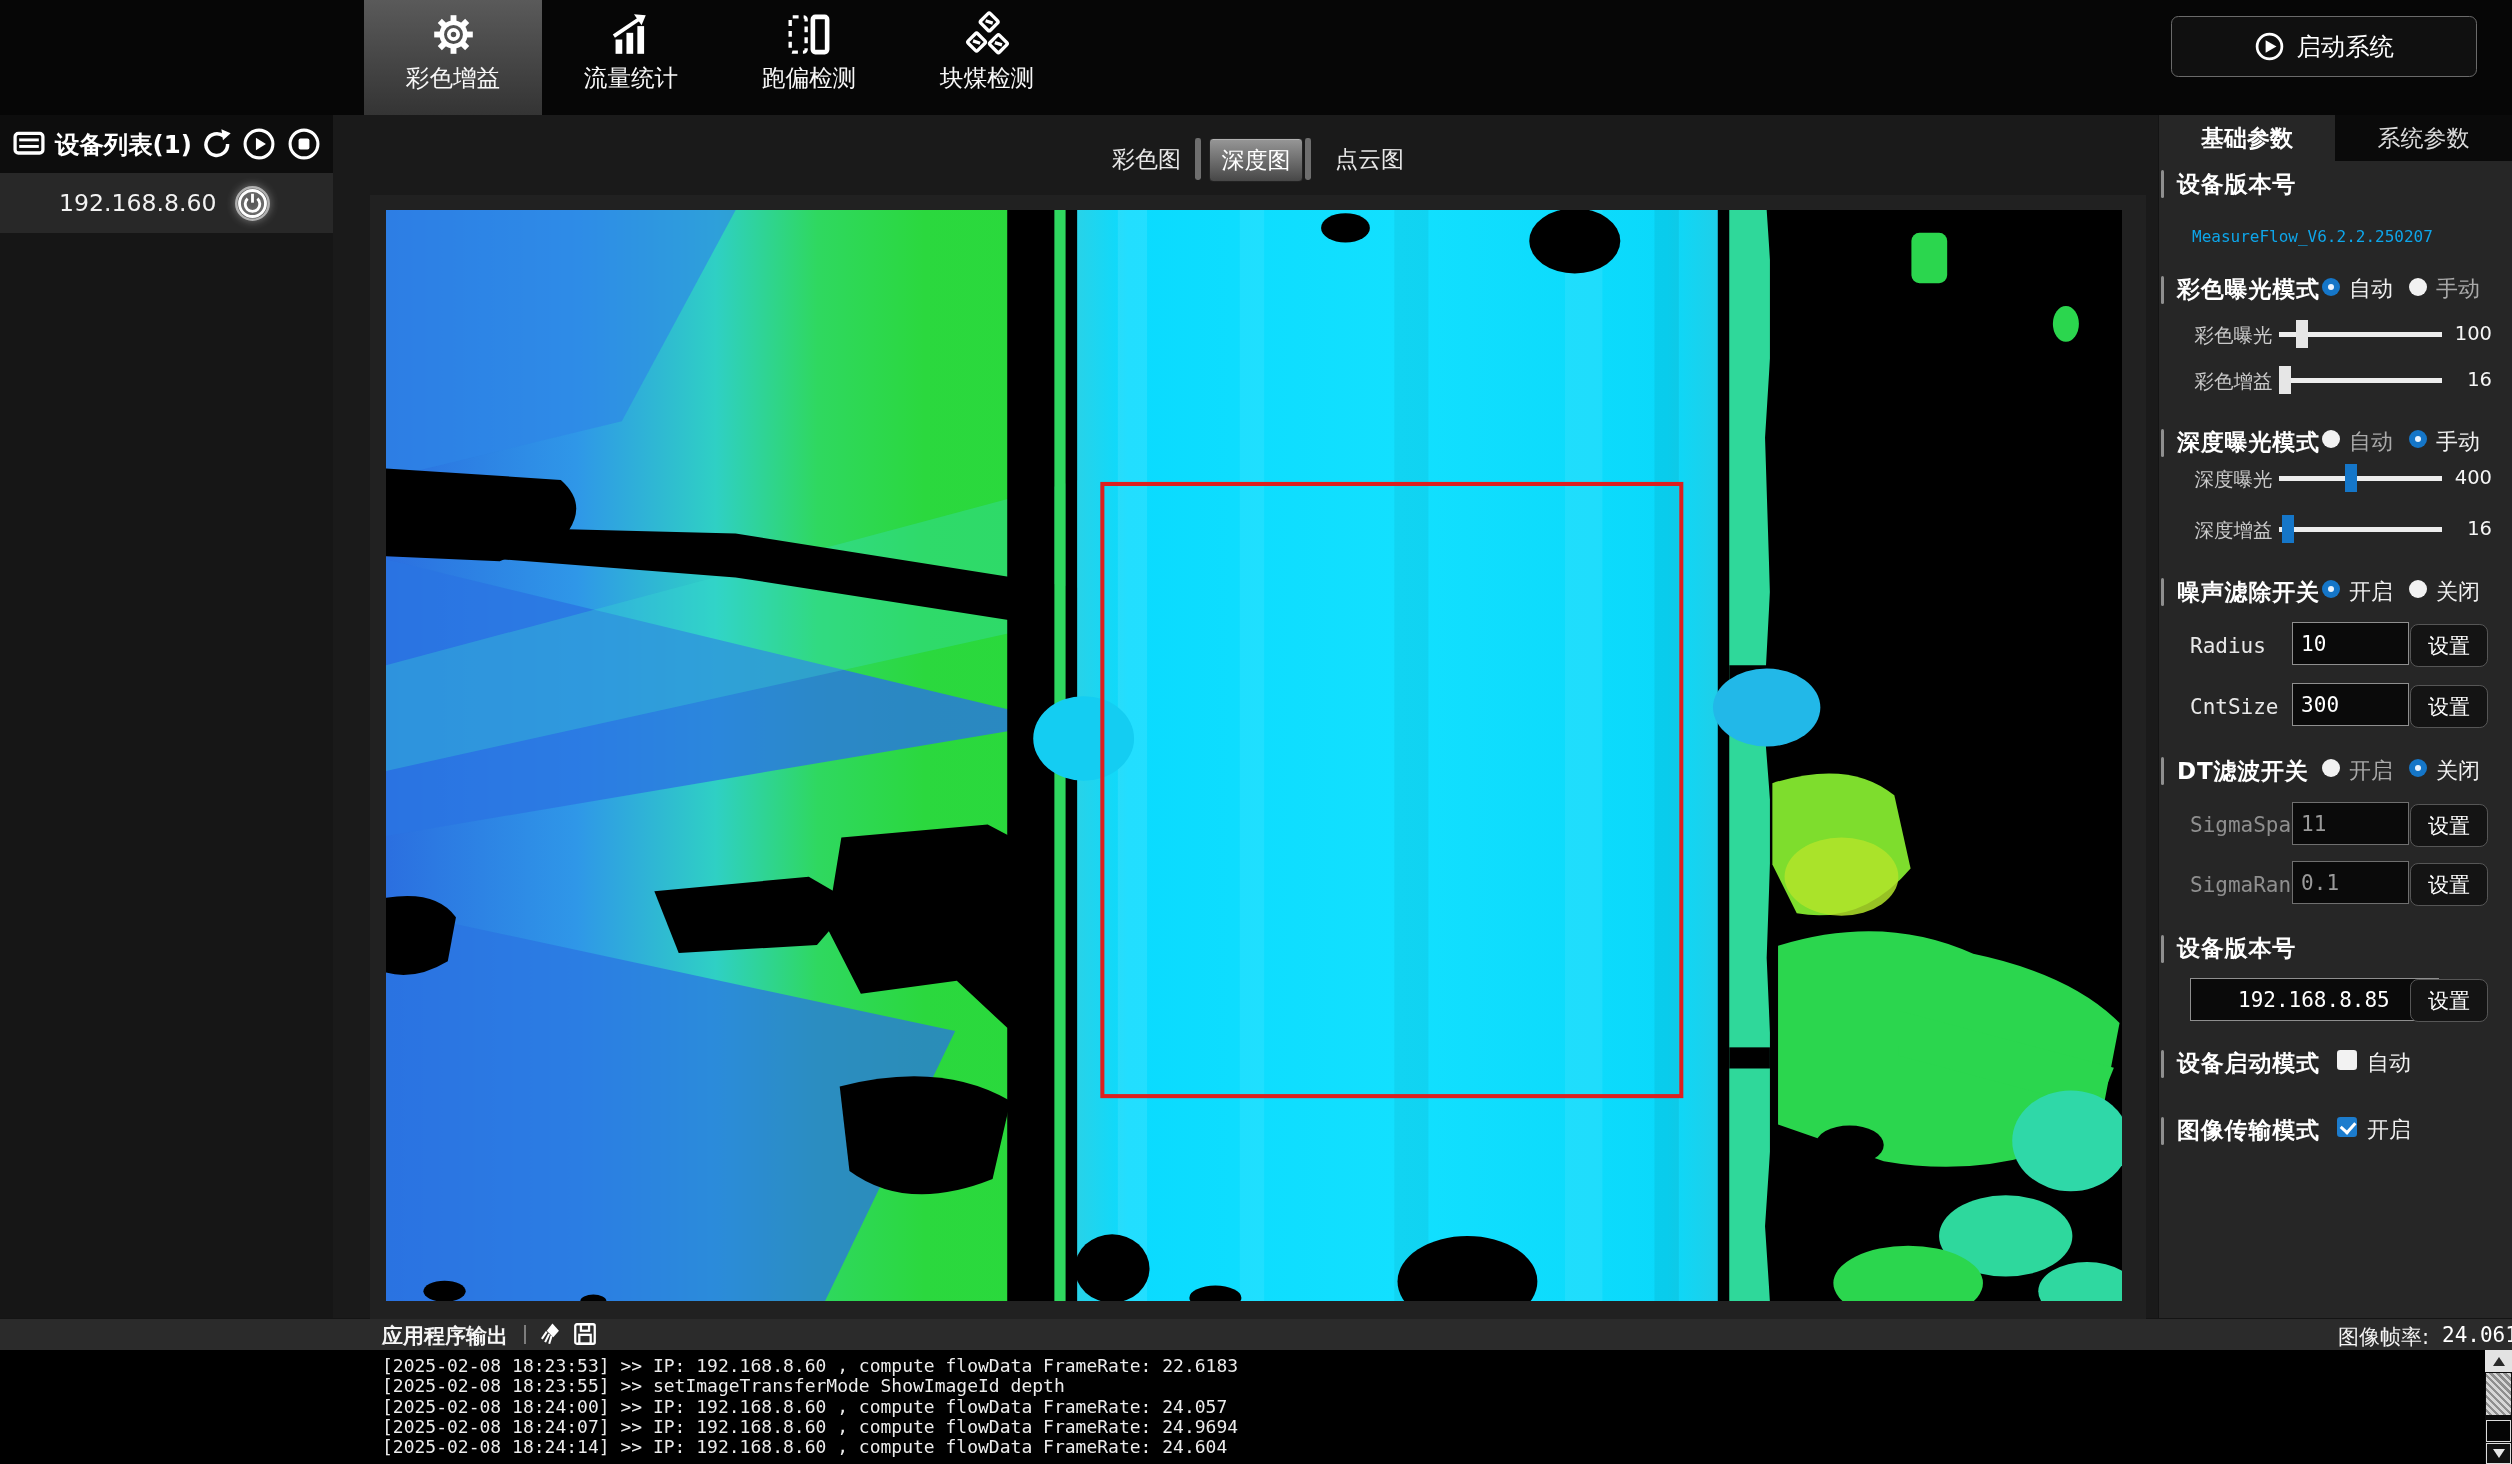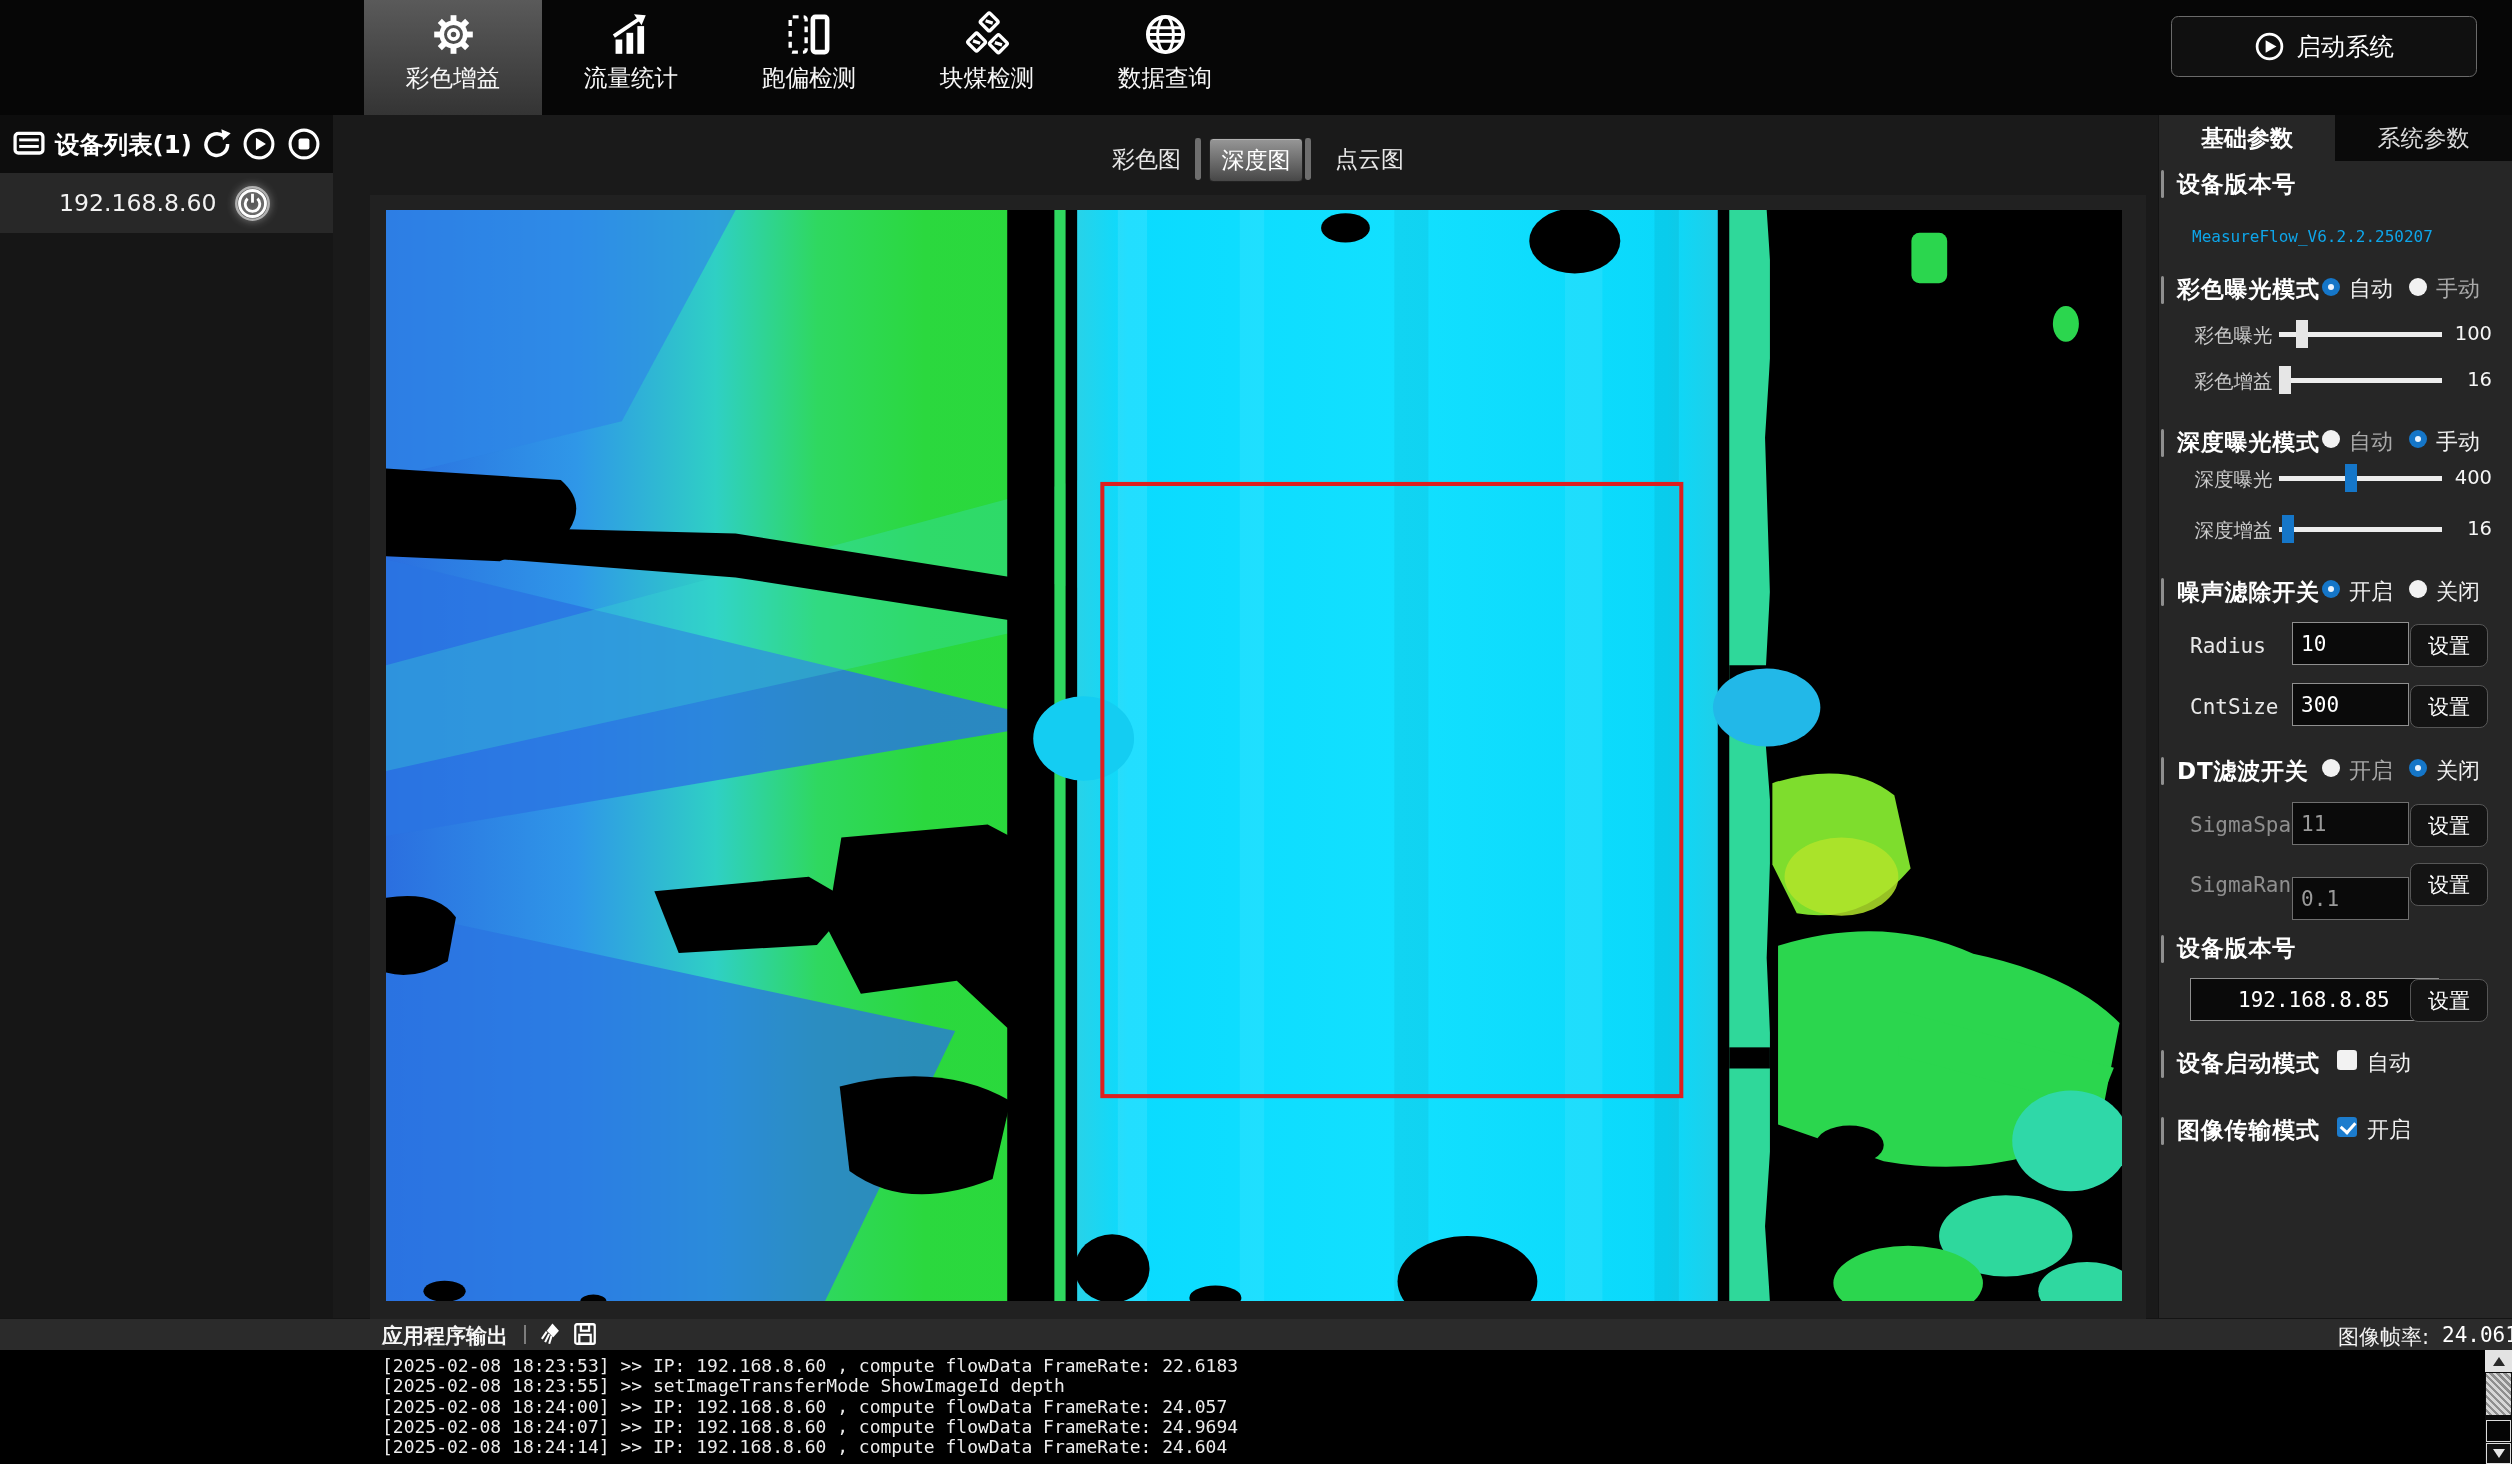--- a/index.html
+++ b/index.html
@@ -150,34 +150,20 @@
             <line x1="-4" y1="2" x2="4" y2="-2" transform="translate(30,13) rotate(45)"></line>
             <rect x="-8" y="-8" width="16" height="16" rx="2" transform="translate(15,37) rotate(45)"></rect>
             <line x1="-4" y1="2" x2="4" y2="-2" transform="translate(15,37) rotate(45)"></line>
             <rect x="-8" y="-8" width="16" height="16" rx="2" transform="translate(41,39) rotate(45)"></rect>
             <line x1="-4" y1="2" x2="4" y2="-2" transform="translate(41,39) rotate(45)"></line>
           </g>
         </svg>
       </div>
       <div class="tool-label">块煤检测</div>
     </div>
-    <div class="tool-item" style="left:1076px">
-      <div class="tool-icon">
-        <svg width="47" height="47" viewBox="0 0 56 56">
-          <g fill="none" stroke="#fff">
-            <circle cx="28" cy="28" r="21" stroke-width="4.5"></circle>
-            <ellipse cx="28" cy="28" rx="9.5" ry="21" stroke-width="3.5"></ellipse>
-            <line x1="9" y1="20" x2="47" y2="20" stroke-width="3.5"></line>
-            <line x1="7" y1="28" x2="49" y2="28" stroke-width="3.5"></line>
-            <line x1="9" y1="36" x2="47" y2="36" stroke-width="3.5"></line>
-          </g>
-        </svg>
-      </div>
-      <div class="tool-label">数据查询</div>
-    </div>
 
     <div id="start-btn" class="abs">
       <span>
         <svg width="31" height="31" viewBox="0 0 40 40" style="display:block">
           <circle cx="20" cy="20" r="16" fill="none" stroke="#fff" stroke-width="3.5"></circle>
           <polygon points="15,12 15,28 29,20" fill="#fff"></polygon>
         </svg>
       </span>
       <span>启动系统</span>
     </div>
@@ -385,21 +371,21 @@
     <span class="radio" style="left:163px;top:644px"></span>
     <span class="ropt dim" style="left:190px;top:641px">开启</span>
     <span class="radio on" style="left:250px;top:644px"></span>
     <span class="ropt" style="left:277px;top:641px">关闭</span>
 
     <div class="plabel dim" style="top:698px">SigmaSpace</div>
     <input class="pinput dim" style="top: 687px;" value="11">
     <div class="setbtn" style="top:689px">设置</div>
 
     <div class="plabel dim" style="top:758px">SigmaRange</div>
-    <input class="pinput dim" style="top: 746px; margin-top: 16px;" value="0.1">
+    <input class="pinput dim" style="top: 746px;" value="0.1">
     <div class="setbtn" style="top:748px">设置</div>
 
     <div class="accent" style="top:820px"></div>
     <div class="sec-title" style="top:818px">设备版本号</div>
     <input class="pinput" style="left: 31px; top: 863px; width: 200px; padding-left: 47px;" value="192.168.8.85">
     <div class="setbtn" style="top:864px">设置</div>
 
     <div class="accent" style="top:935px"></div>
     <div class="sec-title" style="top:933px">设备启动模式</div>
     <span class="cbox" style="left:178px;top:935px"></span>

